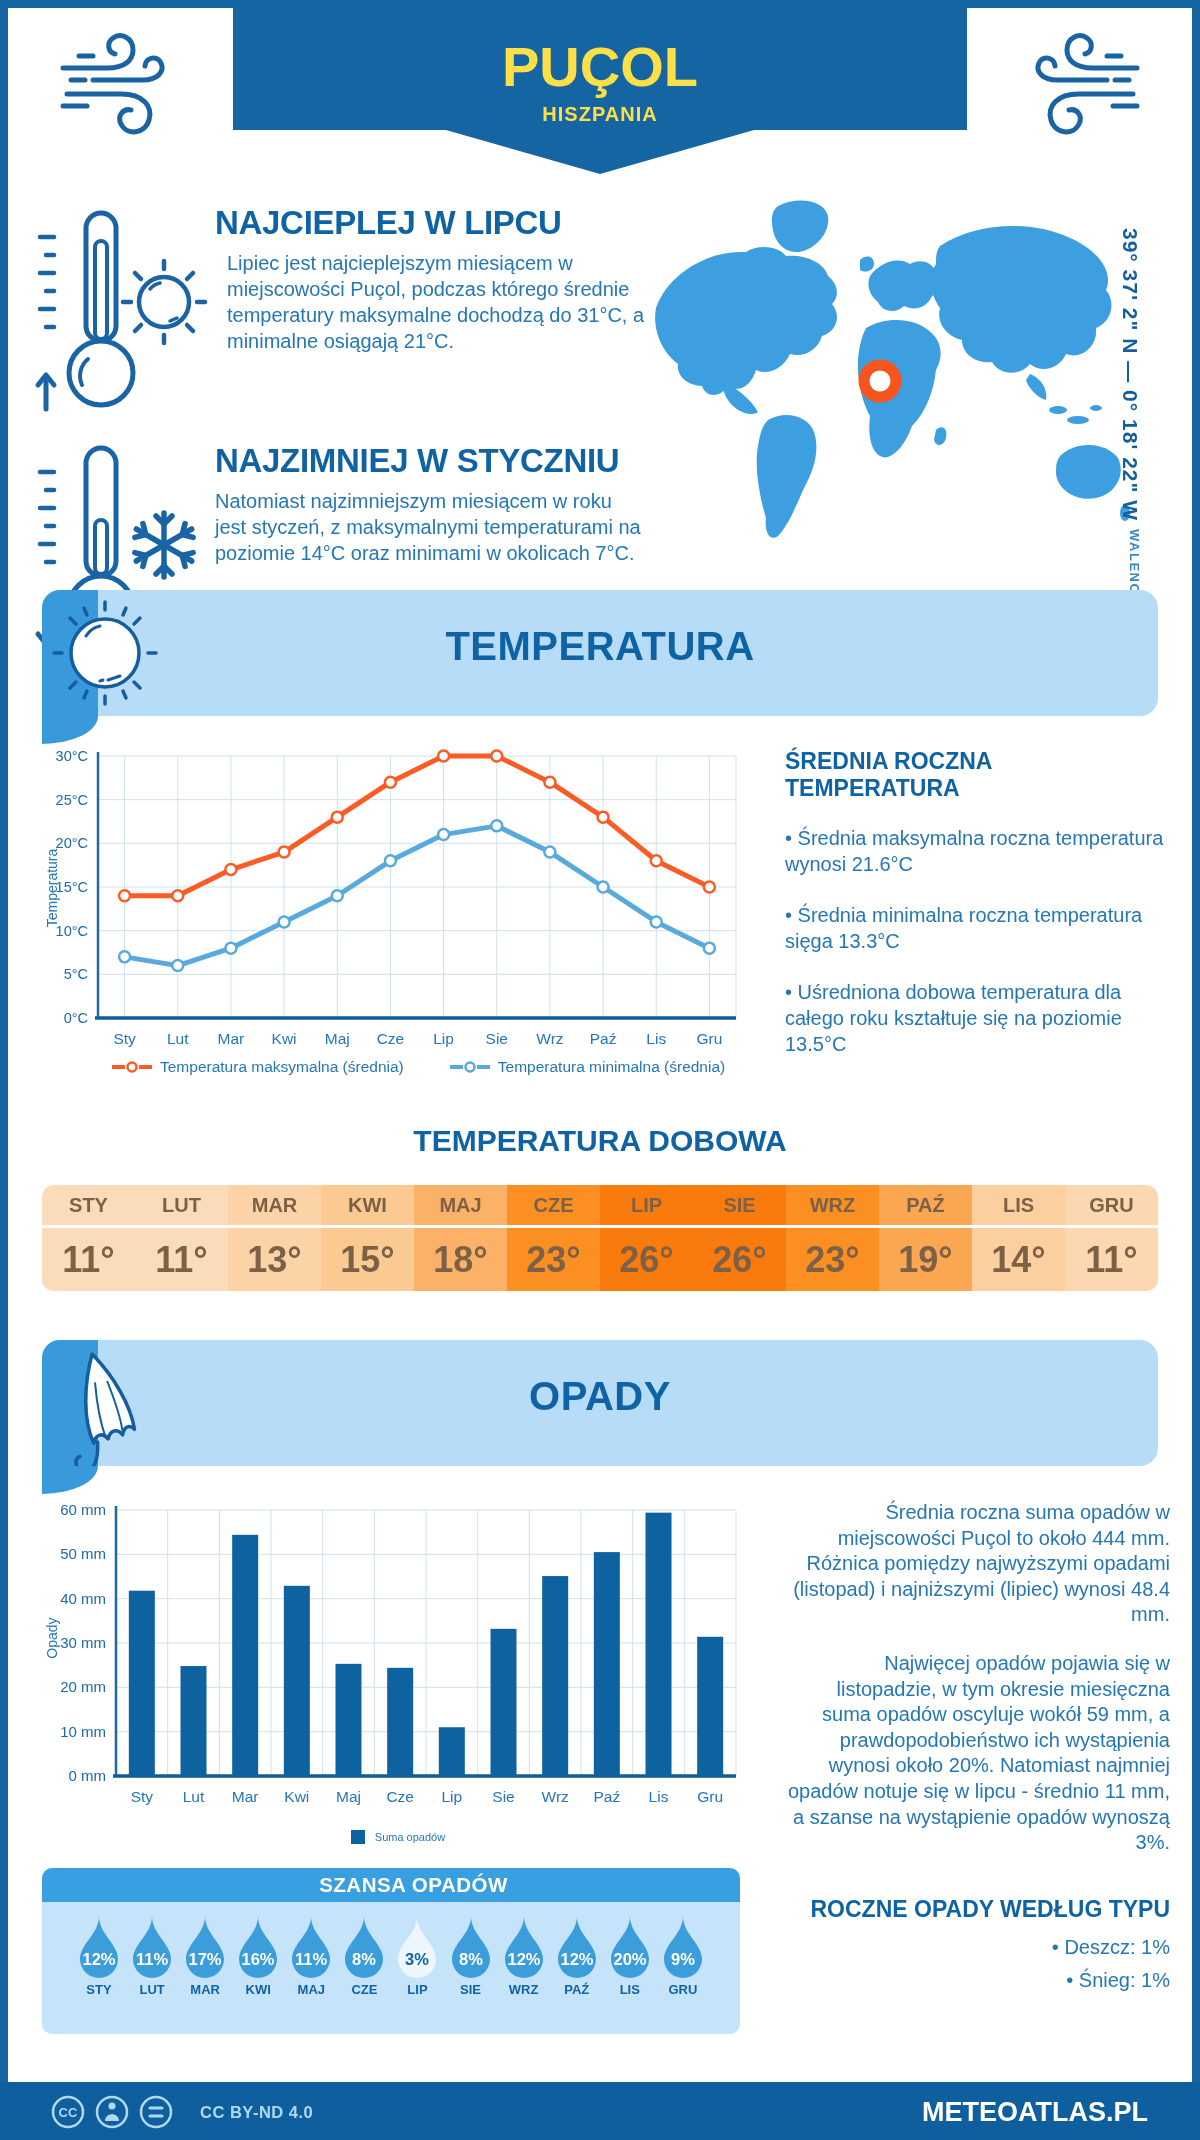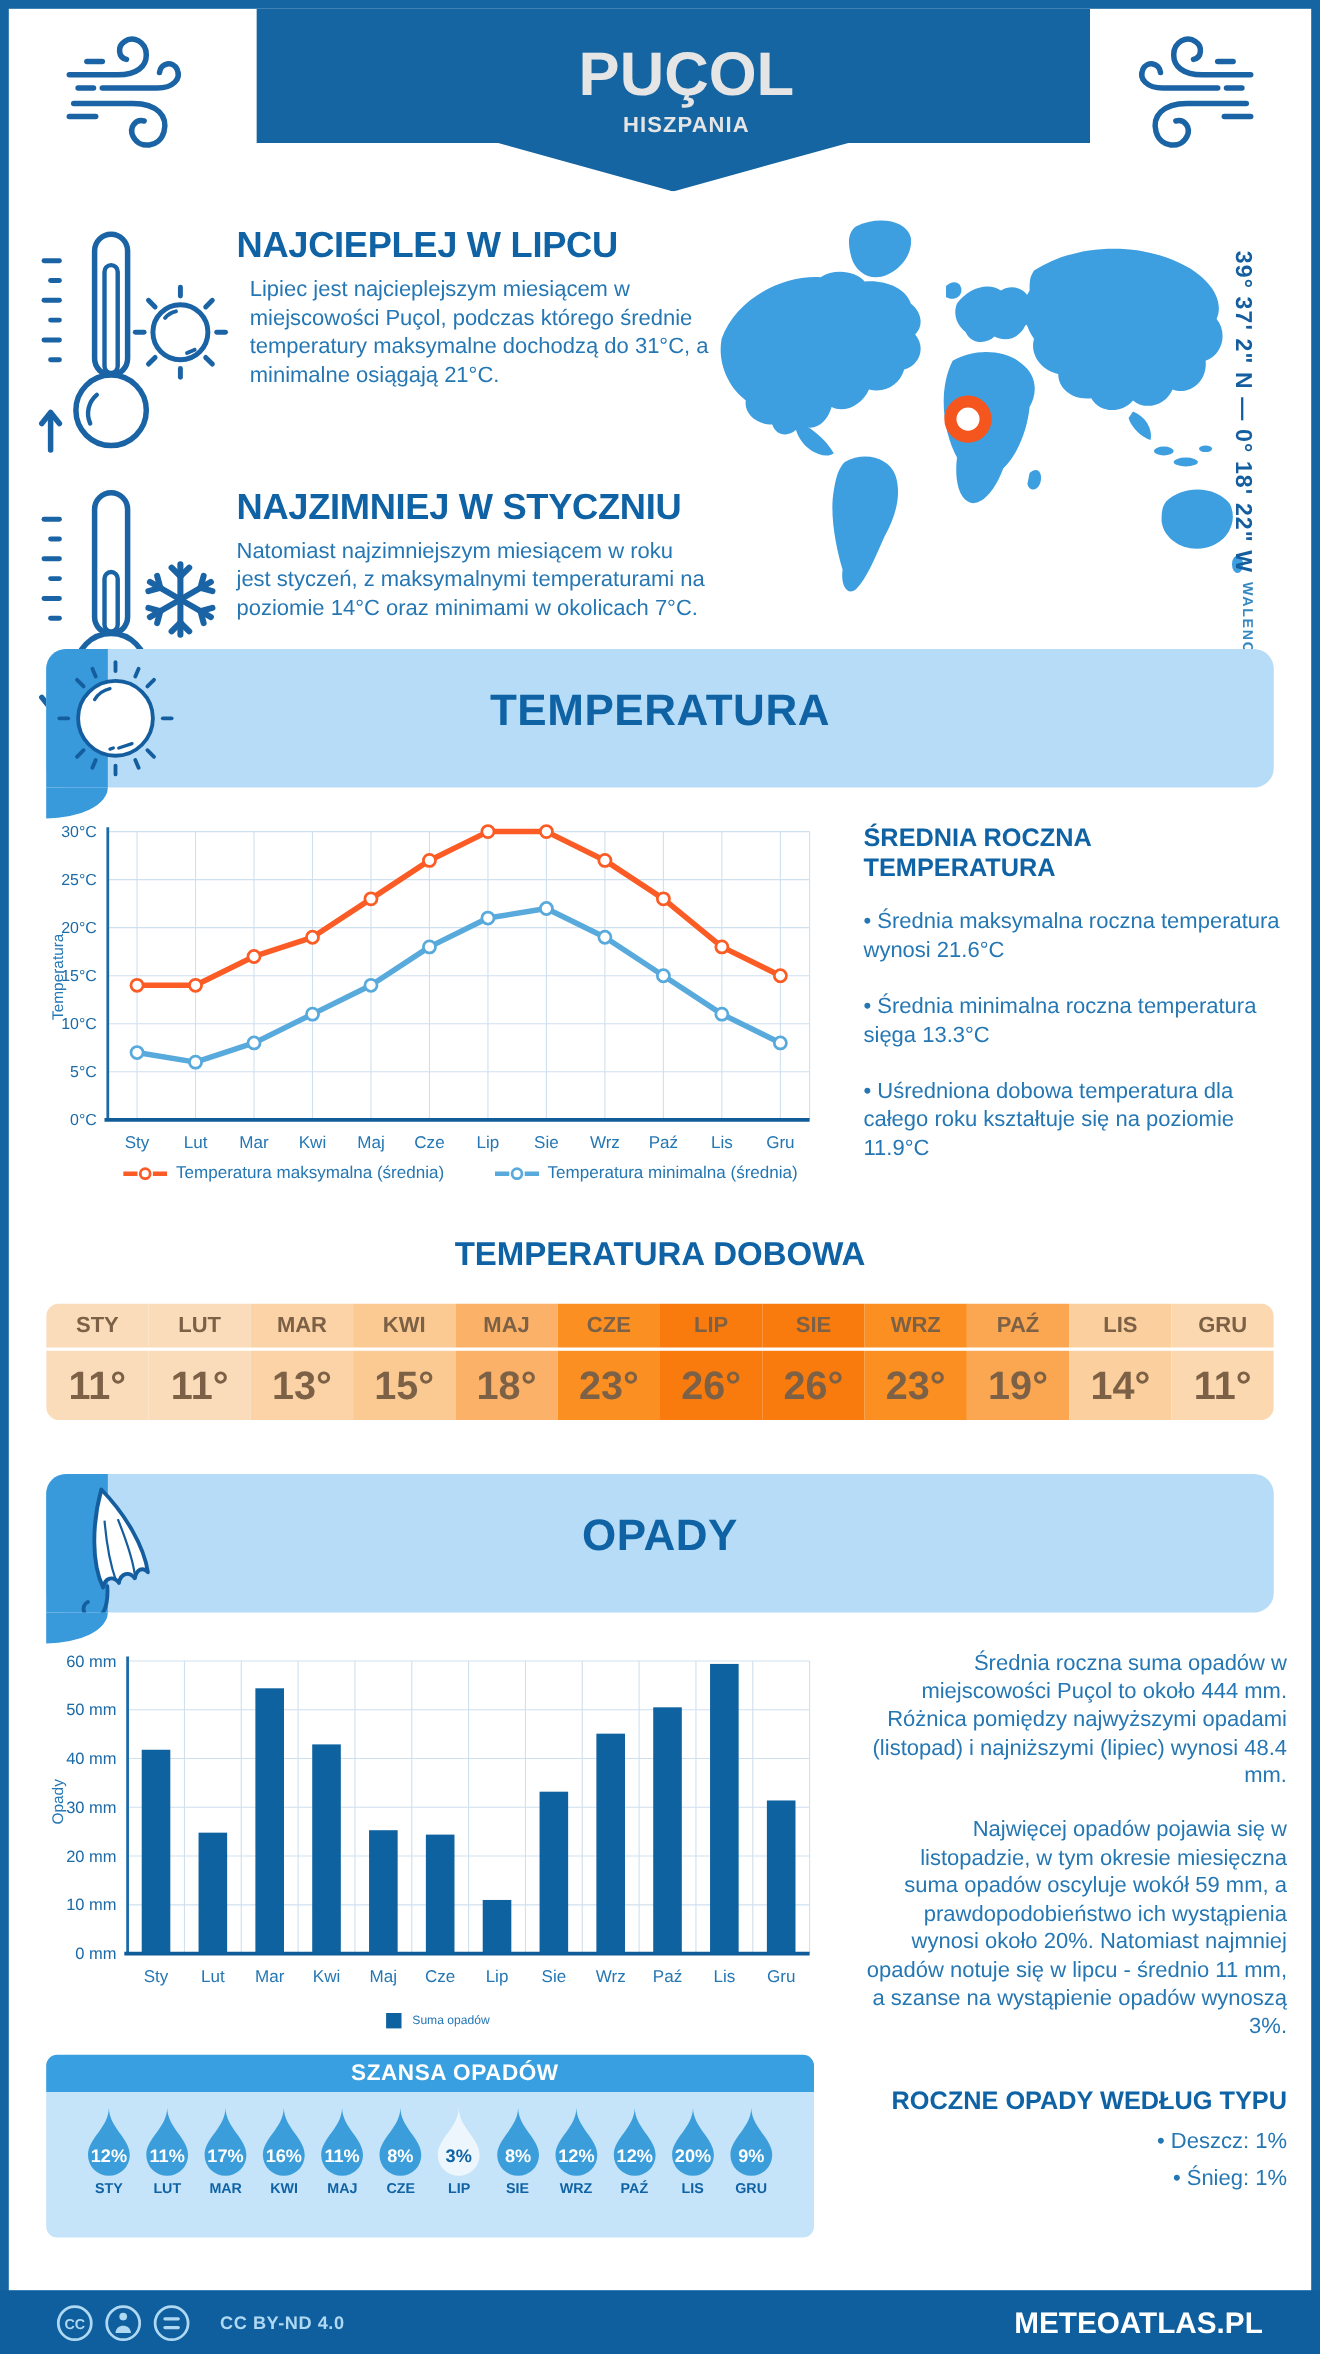--- a/index.html
+++ b/index.html
@@ -4,21 +4,21 @@
 <style>
   html,body{margin:0;padding:0;background:#ffffff;}
   .page{position:relative;width:1200px;height:2140px;background:#fff;
         font-family:"Liberation Sans",sans-serif;overflow:hidden;}
   .abs{position:absolute;}
   .frame{background:#1565A3;}
   svg{display:block;}
   
   .banner{left:233px;top:8px;width:734px;height:166px;background:#1565A3;
           clip-path:polygon(0 0,100% 0,100% 73.5%,71% 73.5%,50% 100%,29% 73.5%,0 73.5%);
-          text-align:center;color:#e5e5e5;padding-left:24px;}
+          text-align:center;color:#fde047;}
   .banner .t{margin-top:26px;font-size:56px;font-weight:800;letter-spacing:0px;}
   .banner .s{margin-top:4px;font-size:20px;font-weight:600;letter-spacing:1px;}
   
   .sec-head{font-size:33px;font-weight:800;color:#0F63A5;letter-spacing:-0.3px;}
   .sec-text{font-size:20px;line-height:1.3;color:#2577B4;width:430px;}
   
   .coords{writing-mode:vertical-rl;display:flex;gap:8px;}
   .coords .c1{font-size:21px;font-weight:700;color:#145E9F;letter-spacing:1px;}
   .coords .c2{font-size:13px;font-weight:600;color:#3688C0;letter-spacing:1.5px;}
   
@@ -279,21 +279,21 @@
       <circle cx="551.0833333333333" cy="145" r="5.5" fill="#fff" stroke="#58A9DC" stroke-width="2.5"></circle>
       <circle cx="604.25" cy="179.93333333333334" r="5.5" fill="#fff" stroke="#58A9DC" stroke-width="2.5"></circle>
       <circle cx="657.4166666666666" cy="206.13333333333333" r="5.5" fill="#fff" stroke="#58A9DC" stroke-width="2.5"></circle>
     </svg>
   <div class="abs ylab" style="left:2px;top:880px;width:100px;text-align:center;">Temperatura</div>
 
   <div class="abs" style="left:785px;top:748px;width:385px;">
     <div class="col-head">ŚREDNIA ROCZNA TEMPERATURA</div>
     <div class="col-text" style="margin-top:24px;">• Średnia maksymalna roczna temperatura wynosi 21.6°C</div>
     <div class="col-text" style="margin-top:26px;">• Średnia minimalna roczna temperatura sięga 13.3°C</div>
-    <div class="col-text" style="margin-top:26px;">• Uśredniona dobowa temperatura dla całego roku kształtuje się na poziomie 11.9°C</div>
+    <div class="col-text" style="margin-top:26px;">• Uśredniona dobowa temperatura dla całego roku kształtuje się na poziomie 13.5°C</div>
   </div>
 
   <div class="abs mid-title" style="left:0;top:1124px;">TEMPERATURA DOBOWA</div>
 
   <div class="abs legend1" style="left:112px;top:1058px;">
     <div class="legend-item">
       <svg width="40" height="12" viewBox="0 0 40 12">
         <line x1="0" y1="6" x2="13" y2="6" stroke="#FB5B24" stroke-width="4"></line>
         <line x1="27" y1="6" x2="40" y2="6" stroke="#FB5B24" stroke-width="4"></line>
         <circle cx="20" cy="6" r="4.5" fill="#fff" stroke="#FB5B24" stroke-width="2.5"></circle>

